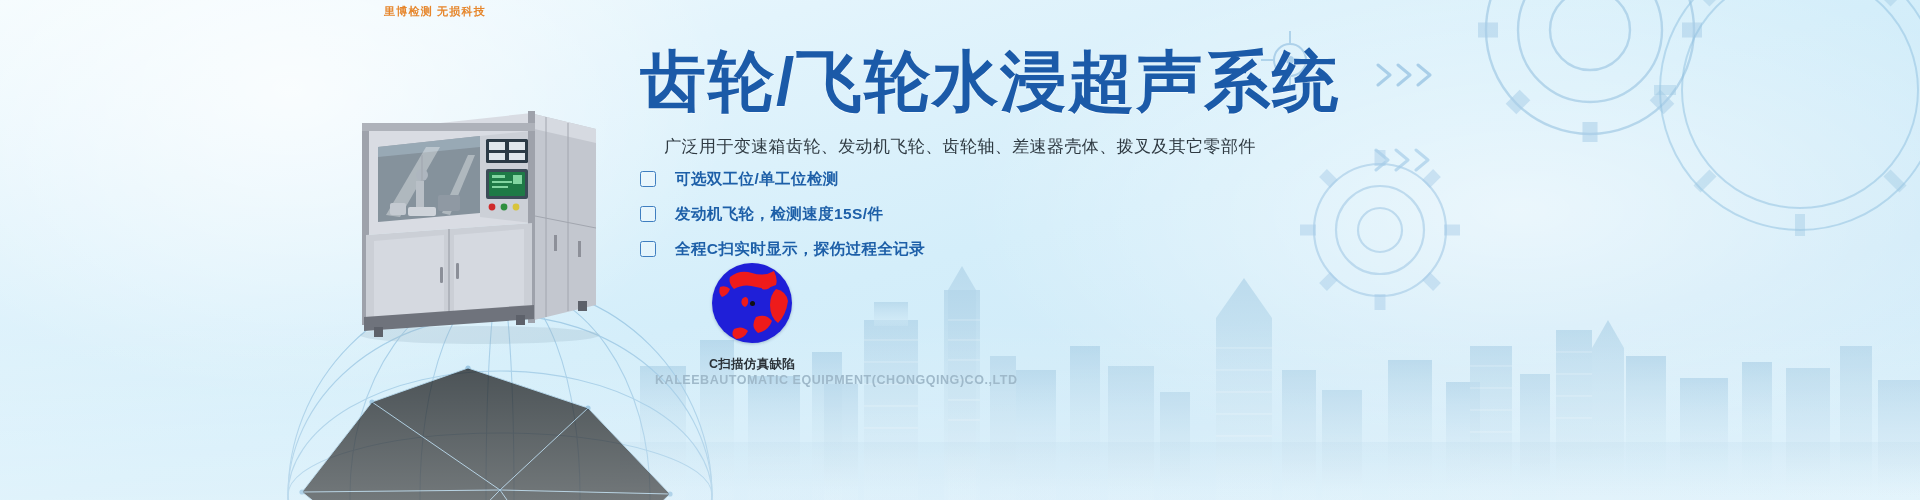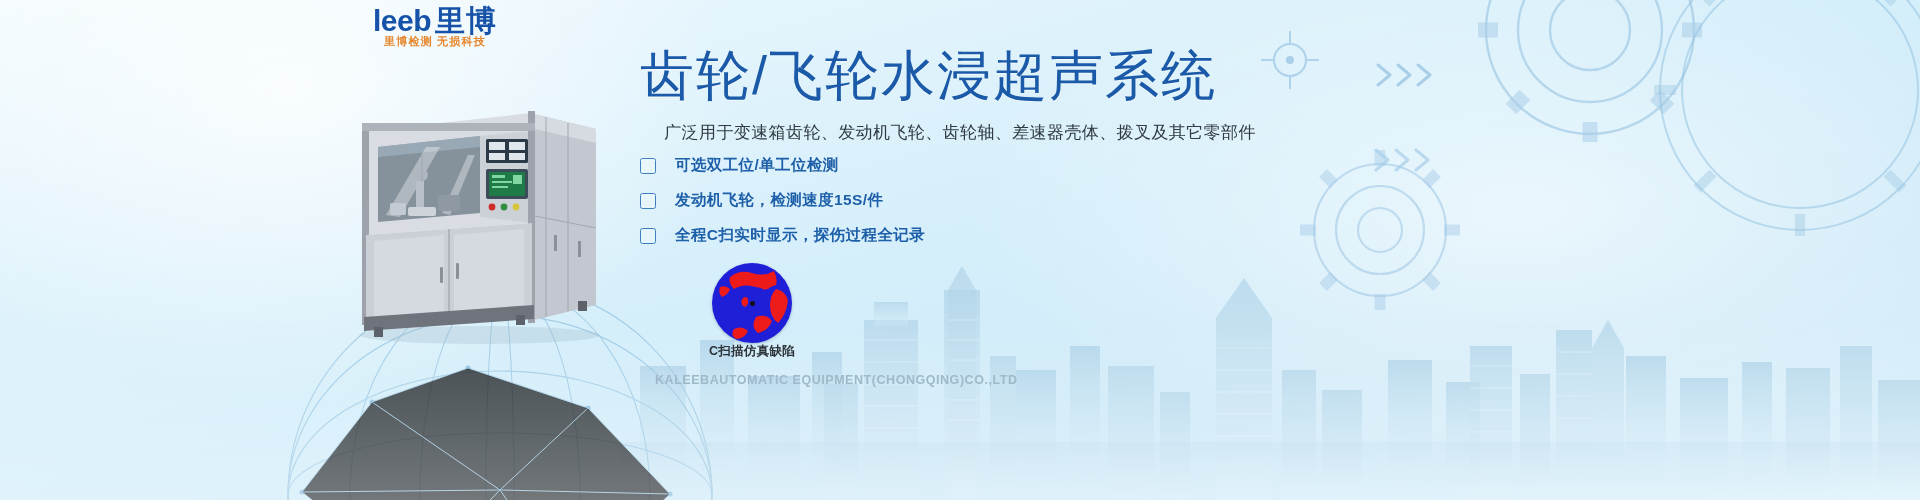--- a/index.html
+++ b/index.html
@@ -53,21 +53,21 @@
     white-space:nowrap; font-weight:600;
   }
 
   
   #machine { position:absolute; left:330px; top:95px; width:280px; height:250px; }
 
   
   #copy { position:absolute; left:640px; top:45px; width:640px; }
 
   #title {
-    font-size:54px; font-weight:400; color:#1b5aa8; letter-spacing:2px;
+    font-size:66px; font-weight:700; color:#1b5aa8; letter-spacing:2px;
     line-height:1.12; white-space:nowrap;
     text-shadow:0 1px 0 rgba(255,255,255,.55);
   }
 
   #subtitle {
     margin-top:16px; font-size:17px; color:#2f3a42; letter-spacing:.4px;
     white-space:nowrap; font-weight:500;text-align:center;
   }
 
   #bullets { margin-top:4px; }
@@ -89,21 +89,21 @@
     width:80px; height:80px; border-radius:50%; margin:0 auto;
     position:relative; overflow:hidden;
     background:#1f1fd8;
     box-shadow:0 1px 3px rgba(40,70,110,.30);
   }
   #cscan-disc .center-dot {
     position:absolute; left:50%; top:50%; width:5px; height:5px;
     margin:-2.5px 0 0 -2.5px; border-radius:50%; background:#111;
   }
   #cscan-cap {
-    margin-top:0; text-align:center; font-size:12.5px; color:#2b3238;
+    margin-top:13px; text-align:center; font-size:12.5px; color:#2b3238;
     letter-spacing:.3px; white-space:nowrap; font-weight:600;
   }
 
   
   #company {
     position:absolute; left:655px; top:373px;
     font-size:12.5px; letter-spacing:.55px; color:#9fb9ca;
     white-space:nowrap; font-weight:700;
   }
 </style>
@@ -269,23 +269,20 @@
     </g>
     <g stroke="#9cc8e4" stroke-width="0.9" opacity="0.7">
       <path d="M222 122 L318 88 L438 128 L520 214 L420 310 L262 300 L152 212 Z"></path>
       <path d="M222 122 L350 210 L438 128 M152 212 L350 210 L520 214 M262 300 L350 210 L420 310"></path>
     </g>
   </svg>
 
   <div class="wash-bottom"></div>
 
   <div id="logo">
-    <div class="lg-main">
-      <span>leeb</span><span class="cn">里博</span>
-    </div>
     <div class="lg-sub">里博检测  无损科技</div>
   </div>
 
   <svg id="machine" viewBox="0 0 280 250">
 
     <ellipse cx="150" cy="240" rx="120" ry="9" fill="#9fb9c9" opacity="0.30"></ellipse>
 
     <polygon points="200,18 266,34 266,210 200,226" fill="#c3c7cf"></polygon>
     <polygon points="200,18 266,34 266,48 200,33" fill="#d6dae1"></polygon>
 

